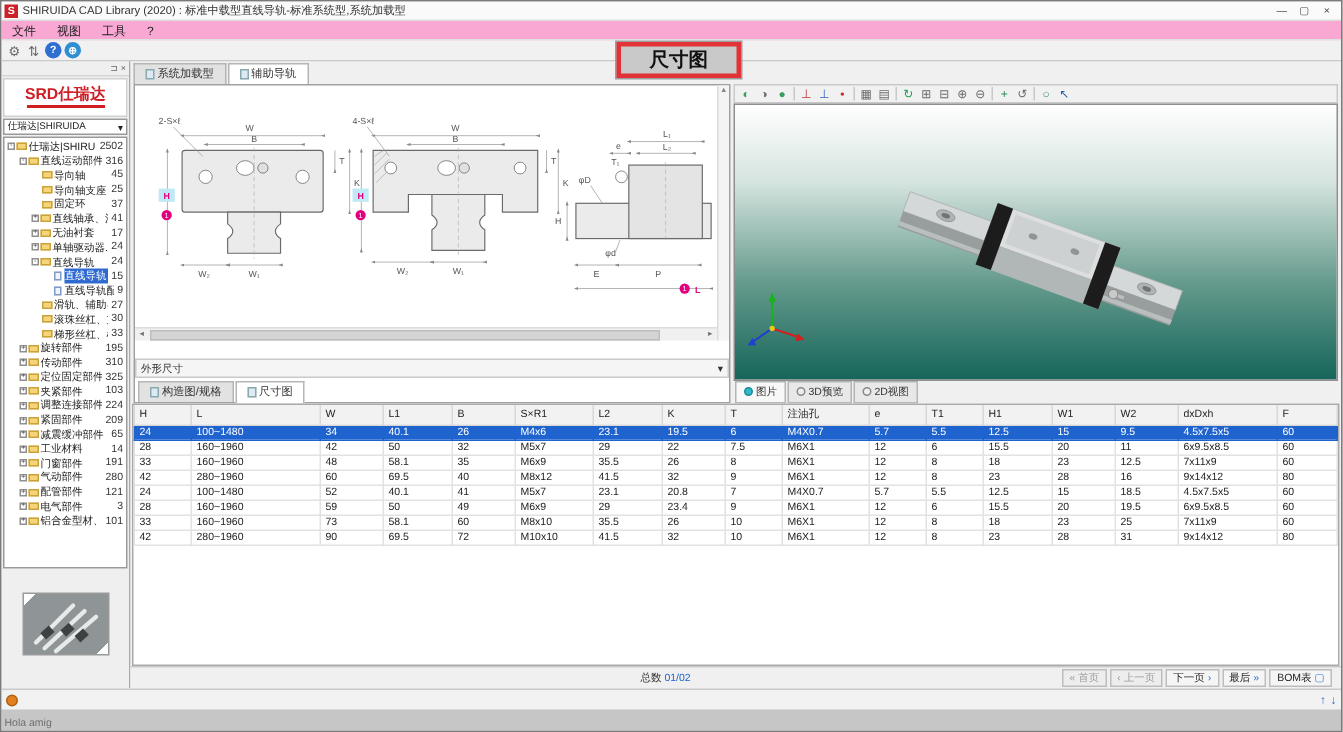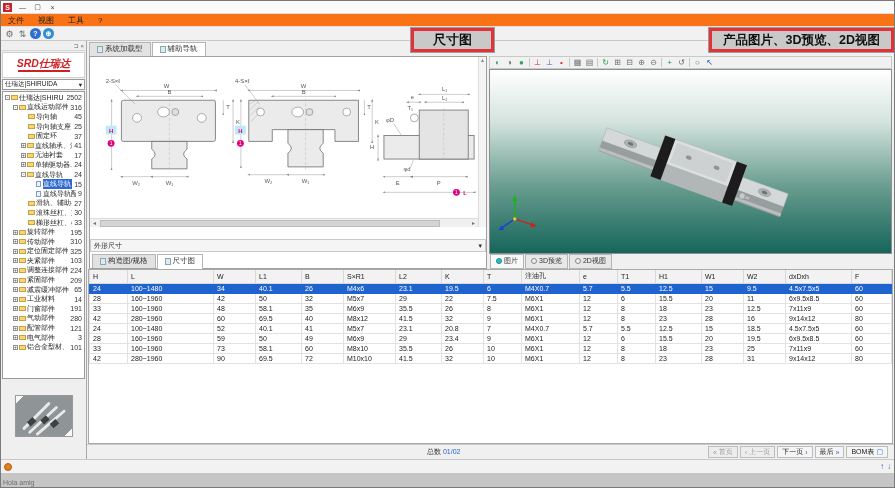--- a/index.html
+++ b/index.html
@@ -11,38 +11,38 @@
   
   .titlebar{position:absolute;left:0;top:0;width:100%;height:13px;background:#fafafa;
             border-bottom:1px solid #dcdcdc;display:flex;align-items:center;padding:0 2px;}
   .appicon{width:9px;height:9px;background:#cc2128;color:#fff;font-size:7px;font-weight:bold;
            display:flex;align-items:center;justify-content:center;margin-right:3px;flex:0 0 auto;}
   .title{font-size:7.5px;color:#333;white-space:nowrap;overflow:hidden;flex:1;}
   .winbtn{width:15px;height:11px;display:flex;align-items:center;justify-content:center;
           font-size:7px;color:#444;cursor:default;}
 
   
-  .menubar{position:absolute;left:0;top:13px;width:100%;height:13px;background:#f97316;
+  .menubar{position:absolute;left:0;top:13px;width:100%;height:13px;background:#f9a8d4;
            border-bottom:1px solid #e0e0e0;display:flex;align-items:center;}
   .menu-item{padding:0 7px;font-size:8px;color:#222;}
   .toolbar{position:absolute;left:0;top:26px;width:100%;height:14px;background:#f1f1f1;
            border-bottom:1px solid #c9c9c9;display:flex;align-items:center;gap:2px;padding:0 3px;}
   .tbtn{width:11px;height:11px;display:flex;align-items:center;justify-content:center;
         font-size:9px;border-radius:2px;}
   .tbtn.round{border-radius:50%;font-size:7px;font-weight:bold;}
 
   
   .sidebar{position:absolute;left:0;top:40px;width:86px;bottom:28px;background:#efefef;
            border-right:1px solid #a8a8a8;}
   .side-head{height:10px;display:flex;justify-content:flex-end;align-items:center;gap:2px;
              padding:0 2px;border-bottom:1px solid #d5d5d5;}
   .side-head span{font-size:6px;color:#666;line-height:6px;}
   .logo{margin:1px;background:#fff;border:1px solid #d0d0d0;height:26px;display:flex;
         flex-direction:column;align-items:center;justify-content:center;}
-  .logo-main{color:#cf1f25;font-weight:bold;font-style:italic;font-size:10.5px;line-height:11px;}
+  .logo-main{color:#cf1f25;font-weight:bold;font-size:10.5px;line-height:11px;}
   .logo-bar{width:52px;height:2px;background:#cf1f25;margin-top:1px;}
   .catsel{margin:1px;height:11px;background:#fff;border:1px solid #9a9a9a;display:flex;
           align-items:center;font-size:6.5px;padding:0 2px;}
   .catsel .lbl{flex:1;overflow:hidden;white-space:nowrap;}
   .tree{margin:1px;background:#fff;border:1px solid #9a9a9a;height:288px;overflow:hidden;
         padding-top:1px;}
   .trow{display:flex;align-items:center;height:9.6px;white-space:nowrap;font-size:7px;
         color:#222;padding-right:2px;}
   .trow .exp{width:5px;height:5px;border:1px solid #8f8f8f;background:#fff;color:#444;
              font-size:5px;line-height:3px;text-align:center;margin-right:1px;flex:0 0 auto;}
@@ -135,20 +135,21 @@
   text.dim{font-family:"Liberation Sans",sans-serif;font-size:6px;fill:#555;}
   text.mag{fill:#e0007f;font-weight:bold;}
 </style>
 </head>
 <body>
 
 <div class="app">
 
   <div class="titlebar">
     <div class="appicon">S</div>
+    <div class="title">SHIRUIDA CAD Library (2020) : 标准中载型直线导轨-标准系统型,系统加载型</div>
     <div class="winbtn">—</div>
     <div class="winbtn">▢</div>
     <div class="winbtn">×</div>
   </div>
 
   <div class="menubar" id="menubar">
       <span class="menu-item">文件</span>
       <span class="menu-item">视图</span>
       <span class="menu-item">工具</span>
       <span class="menu-item">?</span>
@@ -798,14 +799,13 @@
     <div class="stat-right">
       <span>↑</span>
       <span>↓</span>
     </div>
   </div>
   <div class="os-strip">
     <span class="os-note">Hola amig</span>
   </div>
 
   <div class="callout" style="left:410px;top:27px;width:83px;height:24px;">尺寸图</div>
-  <div class="callout" style="left:708px;top:27px;width:185px;height:24px;font-size:12.5px;">产品图片、3D预览、2D视图</div>
 </div>
 
 </body></html>

